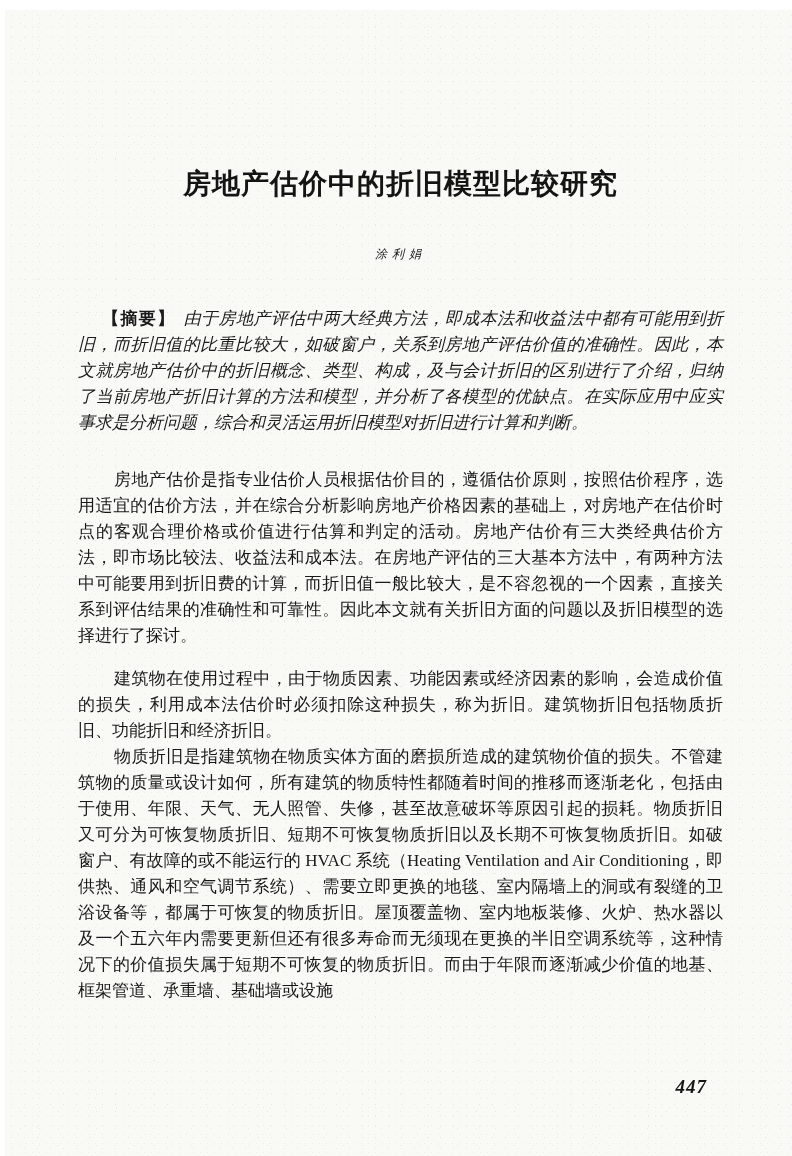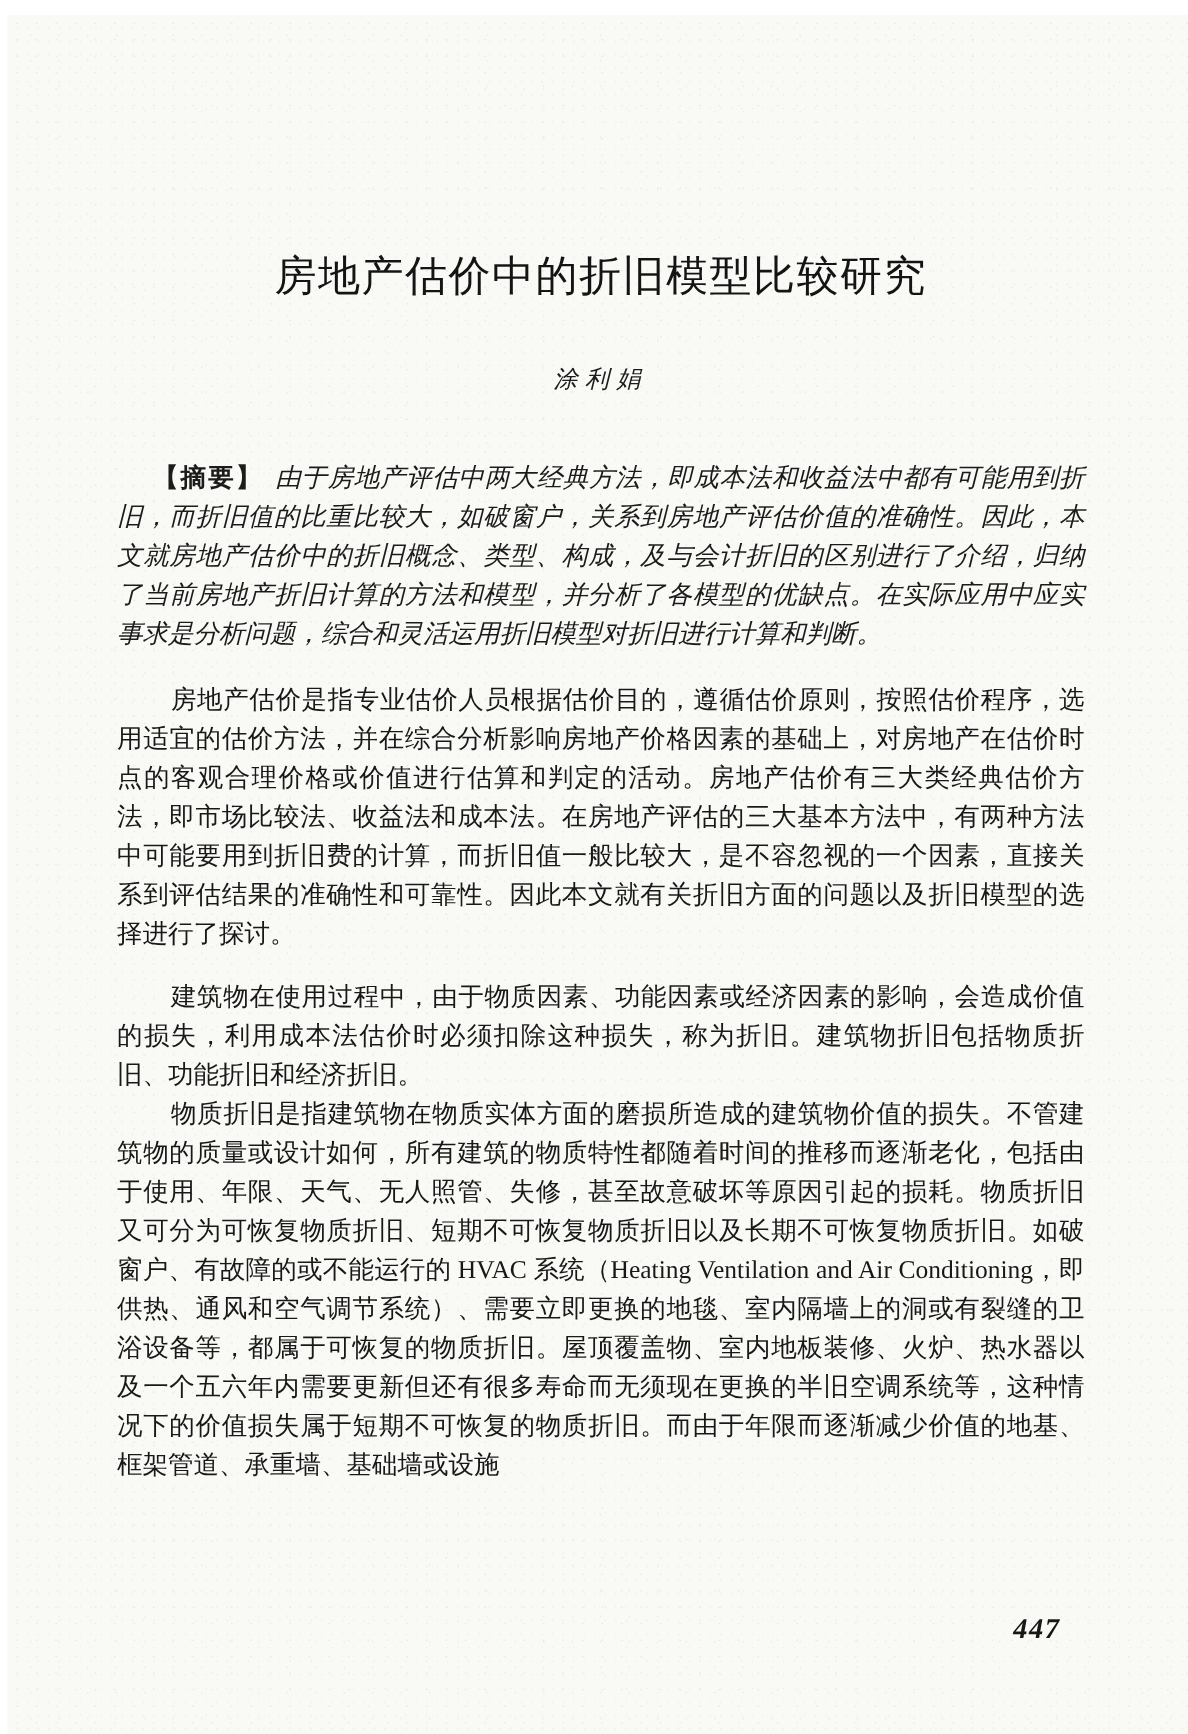--- a/index.html
+++ b/index.html
@@ -22,29 +22,29 @@
     overflow: hidden;
   }
   .content {
     padding: 156px 69px 0 73px; 
   }
   .title {
     margin: 0;
     font-family: "Liberation Sans", sans-serif;
     font-size: 28px;
     line-height: 36px;
-    font-weight: 400;
+    font-weight: 700;
     text-align: center;
     letter-spacing: 1px;
     color: #141414;
   }
   .author {
     margin-top: 42px;
     text-align: center;
-    font-size: 16px;
+    font-size: 12px;
     line-height: 20px;
     letter-spacing: 5px;
   }
   .affiliation {
     margin-top: 17px;
     text-align: center;
     font-size: 15px;
     line-height: 20px;
     letter-spacing: 2px;
   }
@@ -71,21 +71,21 @@
   }
   .keywords .kai { letter-spacing: 1px; }
   .body-para {
     margin: 0;
     font-size: 17px;
     line-height: 26px;
     text-align: justify;
     text-indent: 36px;
     color: #181818;
   }
-  .intro { margin-top: 18px; }
+  .intro { margin-top: 32px; font-family: Liberation Mono, monospace; }
   .section-heading {
     margin: 22px 0 0 0;
     font-family: "Liberation Sans", sans-serif;
     font-size: 19px;
     line-height: 24px;
     font-weight: 700;
     letter-spacing: 1px;
     color: #131313;
   }
   .after-heading { margin-top: 16px; }

